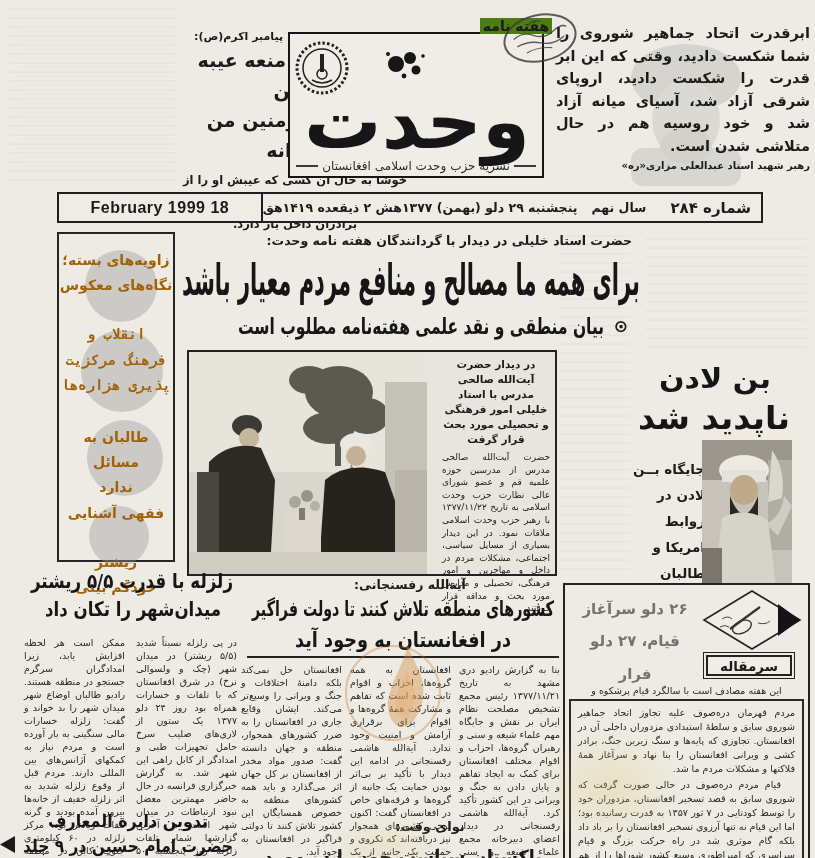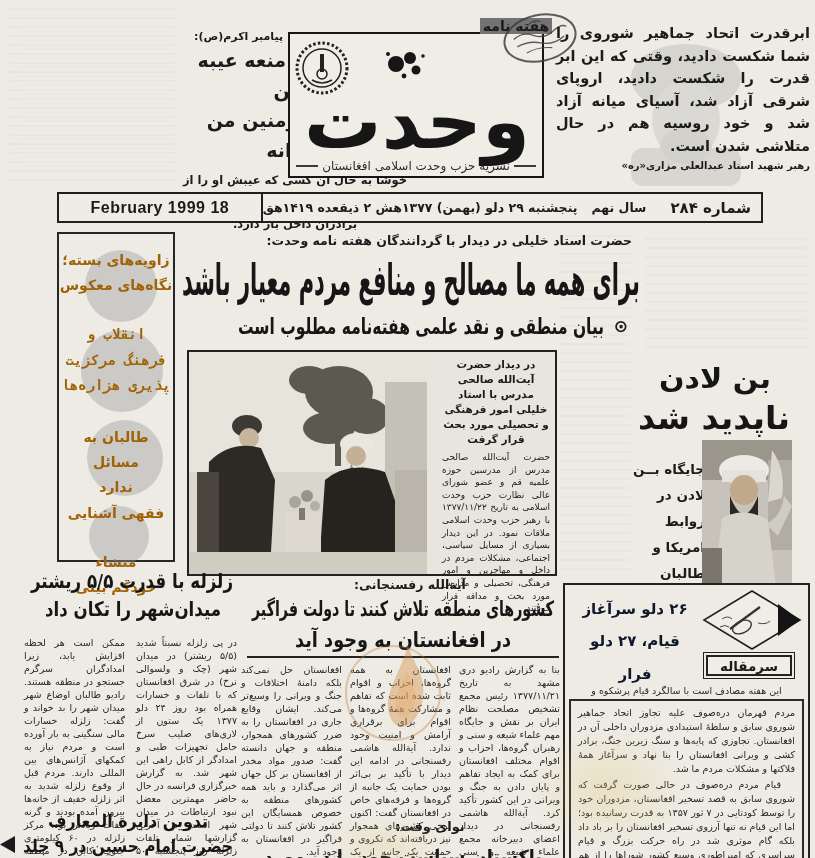--- a/index.html
+++ b/index.html
@@ -13,37 +13,37 @@
   .rtl{direction:rtl;}
   .b{font-weight:bold;}
   .just{text-align:justify;text-justify:inter-word;}
   .bodycol{font-size:9.5px;line-height:13px;color:#262626;}
   svg text{font-family:"DejaVu Sans",sans-serif;fill:#161616;}
   
   .bleed{background:repeating-linear-gradient(to bottom, rgba(60,60,60,.05) 0 2px, transparent 2px 9px);opacity:.6;}
   .box{border:2px solid #1f1f1f;}
   
   .masthead{left:288px;top:32px;width:256px;height:146px;border:2px solid #161616;background:#efede6;}
-  .weekly{left:480px;top:18px;width:72px;text-align:center;font-size:14px;font-weight:bold;background:#737373;}
+  .weekly{left:480px;top:18px;width:72px;text-align:center;font-size:14px;font-weight:bold;background:#4d7c0f;}
   .m-sub{position:absolute;bottom:3px;left:2px;right:2px;display:flex;align-items:center;font-size:12px;color:#2a2a2a;}
   .m-sub .ln{flex:1;height:2px;background:#3a3a3a;margin:0 4px;}
   
   .datebar{left:57px;top:192px;width:706px;height:31px;display:flex;align-items:center;background:#eeece5;}
   .den-cell{width:252px;height:100%;display:flex;align-items:center;justify-content:center;border-inline-start:2px solid #1f1f1f;}
   
   .sidebar{left:57px;top:232px;width:118px;height:330px;border:2px solid #262626;padding-top:14px;}
   .sb-circle{position:absolute;border-radius:50%;background:rgba(150,150,150,.38);}
   .sb-item{position:relative;text-align:center;font-weight:bold;font-size:14px;line-height:1.8;color:#a16207;}
   
   .photobox{left:187px;top:350px;width:370px;height:226px;border:2px solid #222;display:flex;flex-direction:row-reverse;background:#e7e5de;}
   .caption{width:128px;padding:5px 5px 3px 15px;}
   .cap-title{font-size:10.5px;font-weight:bold;line-height:15px;text-align:center;margin-bottom:4px;}
   .cap-body{font-size:9px;line-height:12.6px;}
   .edi-box{left:563px;top:583px;width:247px;height:277px;border:2px solid #222;background:#edebe4;}
-  .edi-title{position:absolute;left:8px;top:8px;width:124px;text-align:center;font-size:15px;font-weight:bold;line-height:2.15;color:#0f172a;}
+  .edi-title{position:absolute;left:8px;top:8px;width:124px;text-align:center;font-size:15px;font-weight:bold;line-height:2.15;color:#737373;}
   .edi-label{position:absolute;right:16px;top:70px;width:86px;height:21px;border:2px solid #222;outline:1px solid #222;outline-offset:2px;
     display:flex;align-items:center;justify-content:center;font-size:13.5px;font-weight:bold;background:#efede6;}
   .edi-intro{position:absolute;left:6px;right:6px;top:100px;font-size:9.5px;line-height:12px;text-align:center;color:#262626;}
   .edi-inner{position:absolute;left:4px;right:4px;top:114px;bottom:-4px;border:2px solid #2a2a2a;padding:5px 7px;background:#edebe4;}
   .edi-inner p{margin:0 0 2px 0;}
   .edi-inner .ind{text-indent:14px;}
   .wm-ring{left:345px;top:645px;width:96px;height:96px;border:2px solid rgba(196,118,42,.35);border-radius:50%;}
   .wm-glow{left:528px;top:726px;width:160px;height:125px;background:radial-gradient(ellipse at center, rgba(224,196,110,.28), rgba(224,196,110,0) 70%);}
   .wm-glow2{left:320px;top:815px;width:130px;height:60px;background:radial-gradient(ellipse at center, rgba(224,196,110,.22), rgba(224,196,110,0) 70%);}
   .margin-arrow{left:0;top:836px;width:15px;height:17px;background:#1a1a1a;clip-path:polygon(100% 0,100% 100%,0 50%);}
@@ -151,21 +151,21 @@
       <div>انقلاب و</div>
       <div>فرهنگ مرکزیت</div>
       <div>پذیری هزاره‌ها</div>
     </div>
     <div class="sb-item" style="margin-bottom:24px;">
       <div>طالبان به مسائل</div>
       <div>ندارد</div>
       <div>فقهی آشنایی</div>
     </div>
     <div class="sb-item">
-      <div>منشاء</div>
+      <div>ریشتر</div>
       <div>خودکم بینی</div>
     </div>
   </div>
 
   <div class="abs photobox">
     <div class="caption rtl">
       <div class="cap-title">در دیدار حضرت آیت‌الله صالحی مدرس با استاد خلیلی امور فرهنگی و تحصیلی مورد بحث قرار گرفت</div>
       <div class="cap-body just">حضرت آیت‌الله صالحی مدرس از مدرسین حوزه علمیه قم و عضو شورای عالی نظارت حزب وحدت اسلامی به تاریخ ۱۳۷۷/۱۱/۲۲ با رهبر حزب وحدت اسلامی ملاقات نمود. در این دیدار بسیاری از مسایل سیاسی، اجتماعی، مشکلات مردم در داخل و مهاجرین و امور فرهنگی، تحصیلی و مدارس مورد بحث و مداقه قرار گرفتند.</div>
     </div>
     <svg width="238" height="222" viewBox="0 0 238 222">

